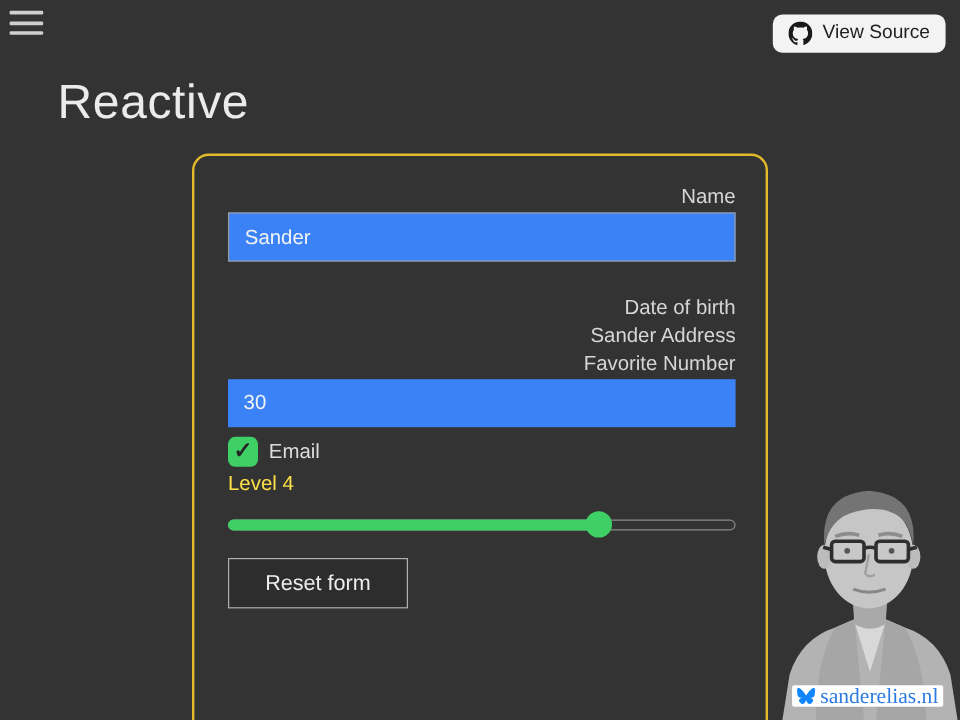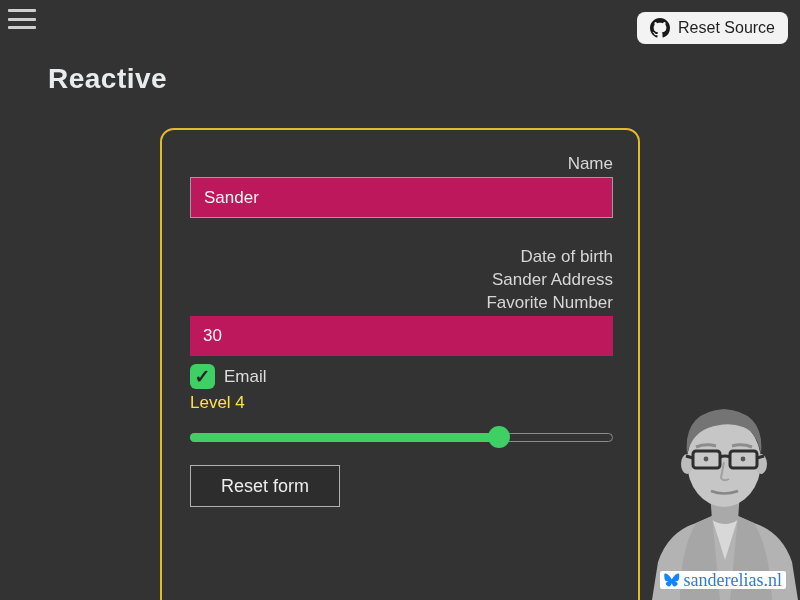--- a/index.html
+++ b/index.html
@@ -15,31 +15,31 @@
   .hamburger i{display:block;height:3px;background:#cfcfcf;border-radius:1px;}
 
   .view-source{position:absolute;top:12px;right:12px;height:32px;
     display:flex;align-items:center;gap:8px;
     background:#f3f3f3;color:#1f1f1f;border:none;border-radius:8px;
     padding:0 13px;font-size:16px;font-family:inherit;cursor:pointer;}
   .view-source svg{display:block;}
 
   
   h1{position:absolute;left:48px;top:63px;margin:0;
-    font-size:28px;font-weight:bold;color:#e9ebec;letter-spacing:.5px;}
+    font-size:40px;font-weight:normal;color:#e9ebec;letter-spacing:.5px;}
 
   
   .card{position:absolute;left:160px;top:128px;width:480px;height:560px;
     box-sizing:border-box;border:2px solid #e3bb2a;border-radius:14px;
     padding:24px 25px 0 28px;}
 
   .field-label{font-size:17px;line-height:19px;color:#d6d6d6;margin-bottom:4px;text-align:right;}
 
   .tinput{display:block;width:100%;box-sizing:border-box;height:40px;
-    background:#be185d;border:none;outline:none;color:#f2f2f2;
+    background:#3b82f6;border:none;outline:none;color:#f2f2f2;
     font-size:17px;padding:0 13px;font-family:inherit;margin-bottom:12px;}
   .tinput.name{height:41px;border:1px solid #9c9c9c;margin-bottom:29px;}
 
   .date-wrap{position:relative;margin-bottom:12px;}
   .date-wrap .tinput{margin-bottom:0;}
   .cal-icon{position:absolute;right:11px;top:12px;}
 
   .tinput.lastnum{margin-bottom:8px;}
 
   
@@ -79,21 +79,21 @@
 <div class="hamburger">
   <i></i>
   <i></i>
   <i></i>
 </div>
 
 <button class="view-source">
   <svg width="20" height="20" viewBox="0 0 16 16" fill="#191919">
     <path d="M8 0C3.58 0 0 3.58 0 8c0 3.54 2.29 6.53 5.47 7.59.4.07.55-.17.55-.38 0-.19-.01-.82-.01-1.49-2.01.37-2.53-.49-2.69-.94-.09-.23-.48-.94-.82-1.13-.28-.15-.68-.52-.01-.53.63-.01 1.08.58 1.23.82.72 1.21 1.87.87 2.33.66.07-.52.28-.87.51-1.07-1.78-.2-3.64-.89-3.64-3.95 0-.87.31-1.59.82-2.15-.08-.2-.36-1.02.08-2.12 0 0 .67-.21 2.2.82.64-.18 1.32-.27 2-.27s1.36.09 2 .27c1.53-1.04 2.2-.82 2.2-.82.44 1.1.16 1.92.08 2.12.51.56.82 1.27.82 2.15 0 3.07-1.87 3.75-3.65 3.95.29.25.54.73.54 1.48 0 1.07-.01 1.93-.01 2.2 0 .21.15.46.55.38A8.01 8.01 0 0 0 16 8c0-4.42-3.58-8-8-8z"></path>
   </svg>
-  <span>Reset Source</span>
+  <span>View Source</span>
 </button>
 
 <h1>Reactive</h1>
 
 <div class="card">
 
   <div class="field-label">Name</div>
   <input class="tinput name" type="text" value="Sander" style="">
 
   <div class="field-label">Date of birth</div>

